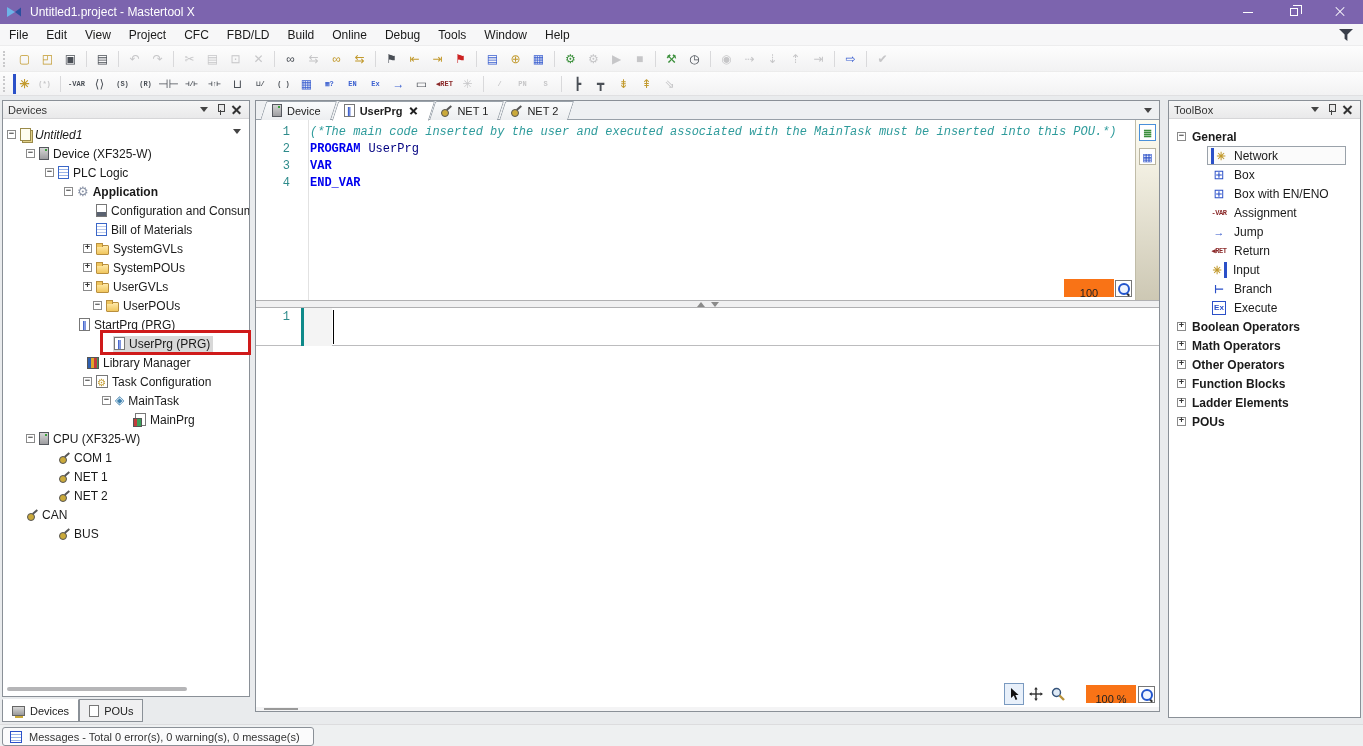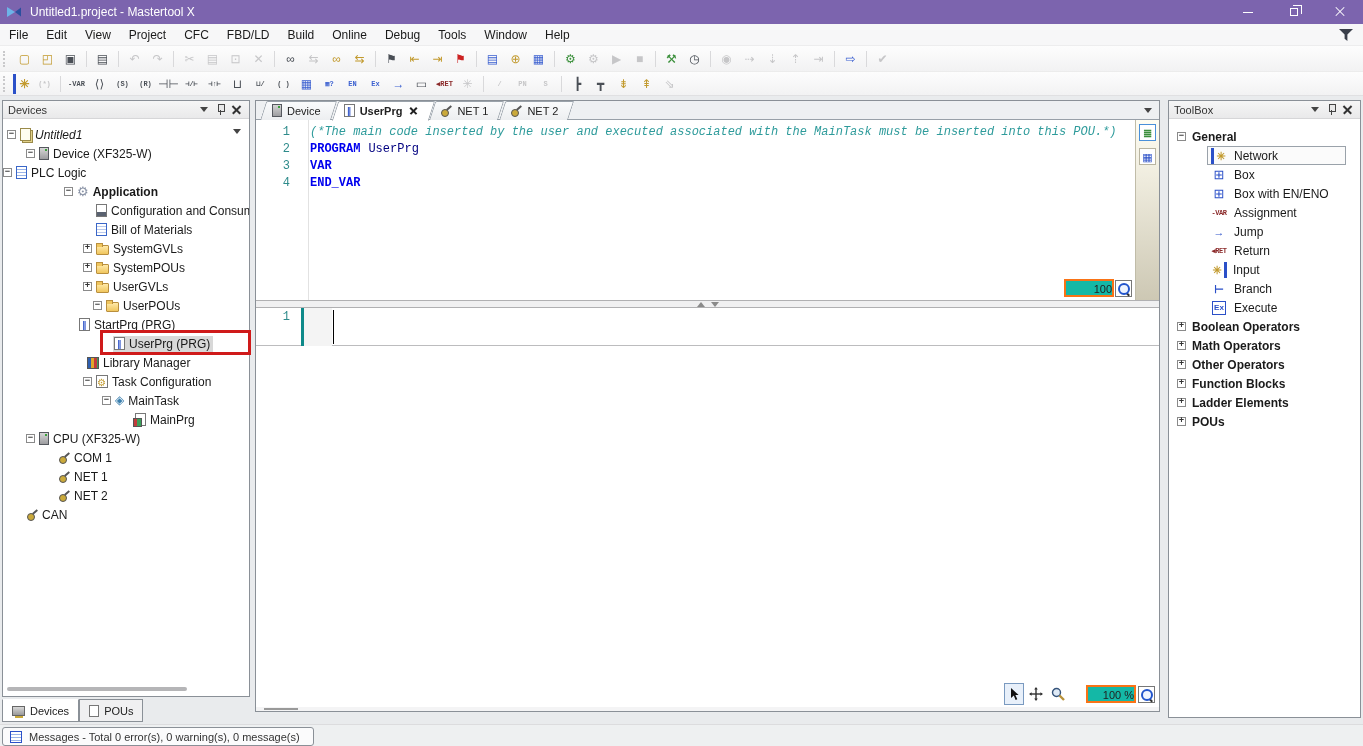--- a/index.html
+++ b/index.html
@@ -122,21 +122,21 @@
   .ctext { margin-left:10px; color:#000; }
   .cmt { color:#2e9b9b; font-style:italic; }
   .kw { color:#0000ee; font-weight:bold; }
   .idn { color:#000080; margin-left:8px; }
   .viewstrip { position:absolute; right:0; top:0; bottom:0; width:24px; background:linear-gradient(180deg,#fffdf2,#cdc8b4); border-left:1px solid #c0bca8; display:flex; flex-direction:column; align-items:center; gap:7px; padding-top:4px; }
   .vico { width:17px; height:17px; text-align:center; line-height:16px; font-size:11px; background:#fff; border:1px solid #b8b4a0; }
   .vico.sel { border:1px solid #4a90d9; }
   .vtxt { color:#3a8f3a; font-weight:bold; }
   .vtab { color:#2b50c8; }
   .declzoom { position:absolute; right:27px; bottom:3px; display:flex; align-items:center; gap:1px; }
-  .zbox { width:50px; height:18px; background:#14b8a6; border:2px solid #f97316; text-align:right; line-height:16px; font-size:11px; color:#222; }
+  .zbox { width:50px; height:18px; background:#f97316; border:6px solid #f97316; text-align:center; line-height:16px; font-size:11px; color:#222; }
   .magdoc { position:relative; width:17px; height:17px; background:#fff; border:1px solid #777; }
   .magdoc::before { content:""; position:absolute; right:1px; bottom:1px; width:5px; height:2px; background:#333; transform:rotate(45deg); }
   .magdoc::after { content:""; position:absolute; left:2px; top:2px; width:8px; height:8px; border:2px solid #2255cc; border-radius:50%; background:#eef4ff; }
 
   .splitter { position:absolute; left:0; top:199px; width:100%; height:8px; background:#f0f0f1; border-top:1px solid #b0b0b2; border-bottom:1px solid #b0b0b2; display:flex; justify-content:center; gap:6px; align-items:center; }
   .tri-up { border:4px solid transparent; border-bottom:5px solid #8a8a8a; margin-top:-4px; }
   .tri-dn { border:4px solid transparent; border-top:5px solid #8a8a8a; margin-bottom:-4px; }
 
   .impl { position:absolute; left:0; top:207px; width:100%; height:377px; background:#fff; }
   .netrow { position:relative; height:38px; border-bottom:1px solid #bcbcbe; }
@@ -316,21 +316,21 @@
     <div class="trow" style="padding-left:4px">
         <span class="exp minus"></span>
         <span class="ico ico-project"></span>
         <span style="font-style:italic">Untitled1</span>
       </div>
     <div class="trow" style="padding-left:23px">
         <span class="exp minus"></span>
         <span class="ico ico-device"></span>
         <span>Device (XF325-W)</span>
       </div>
-    <div class="trow" style="">
+    <div class="trow" style="padding-left:42px">
         <span class="exp minus"></span>
         <span class="ico ico-plc"></span>
         <span>PLC Logic</span>
       </div>
     <div class="trow" style="padding-left:61px">
         <span class="exp minus"></span>
         <span class="ico ico-gear">⚙</span>
         <span style="font-weight:bold">Application</span>
       </div>
     <div class="trow" style="padding-left:80px">
@@ -404,20 +404,24 @@
         <span class="ico ico-plug"></span>
         <span>NET 1</span>
       </div>
     <div class="trow" style="padding-left:56px">
         <span class="ico ico-plug"></span>
         <span>NET 2</span>
       </div>
     <div class="trow" style="padding-left:24px">
         <span class="ico ico-plug"></span>
         <span>CAN</span>
+      </div>
+    <div class="trow" style="padding-left:56px">
+        <span class="ico ico-plug"></span>
+        <span>BUS</span>
       </div>
     <div class="root-dd"></div>
   </div>
   <div class="annotation"></div>
   <div class="hthumb"></div>
 </div>
 
 <div class="btabs">
   <div class="btab active">
       <span class="ico ico-devtab"></span>

